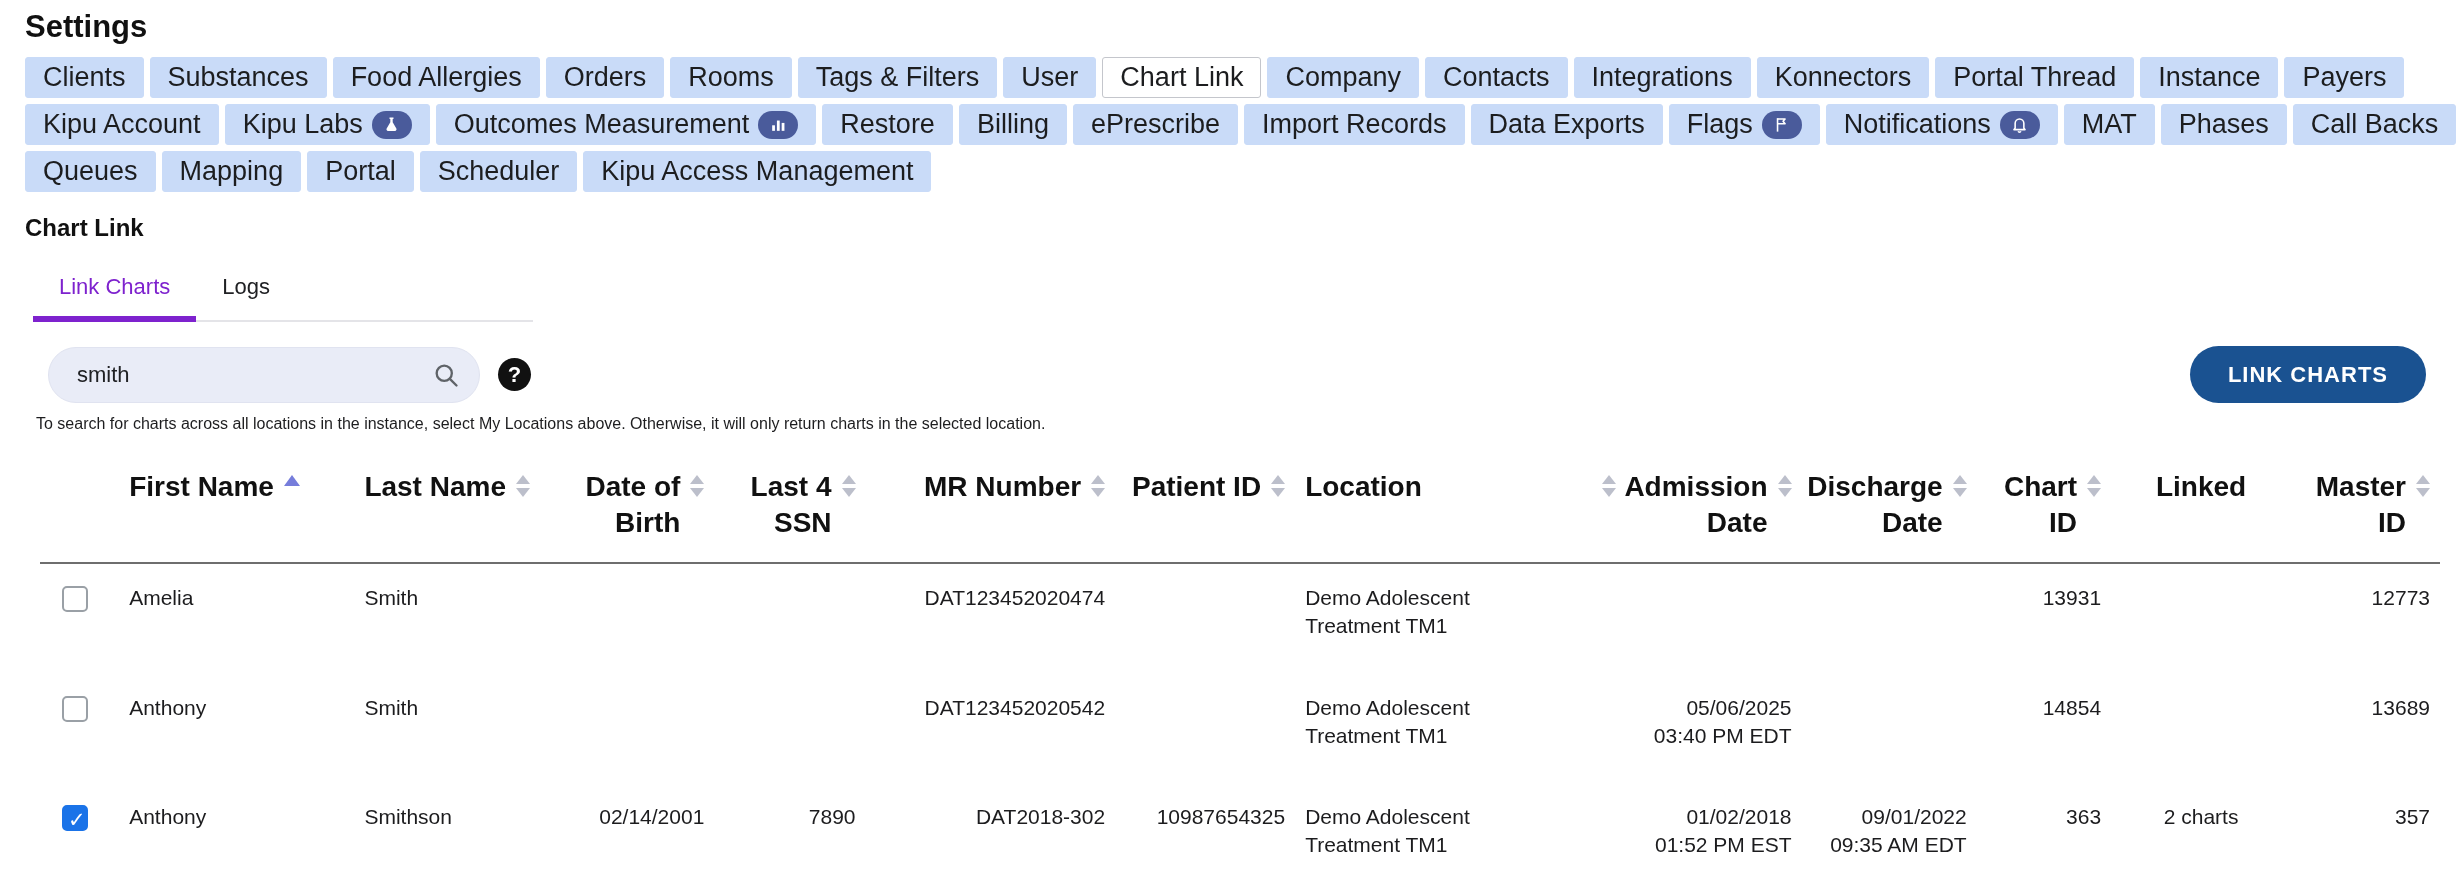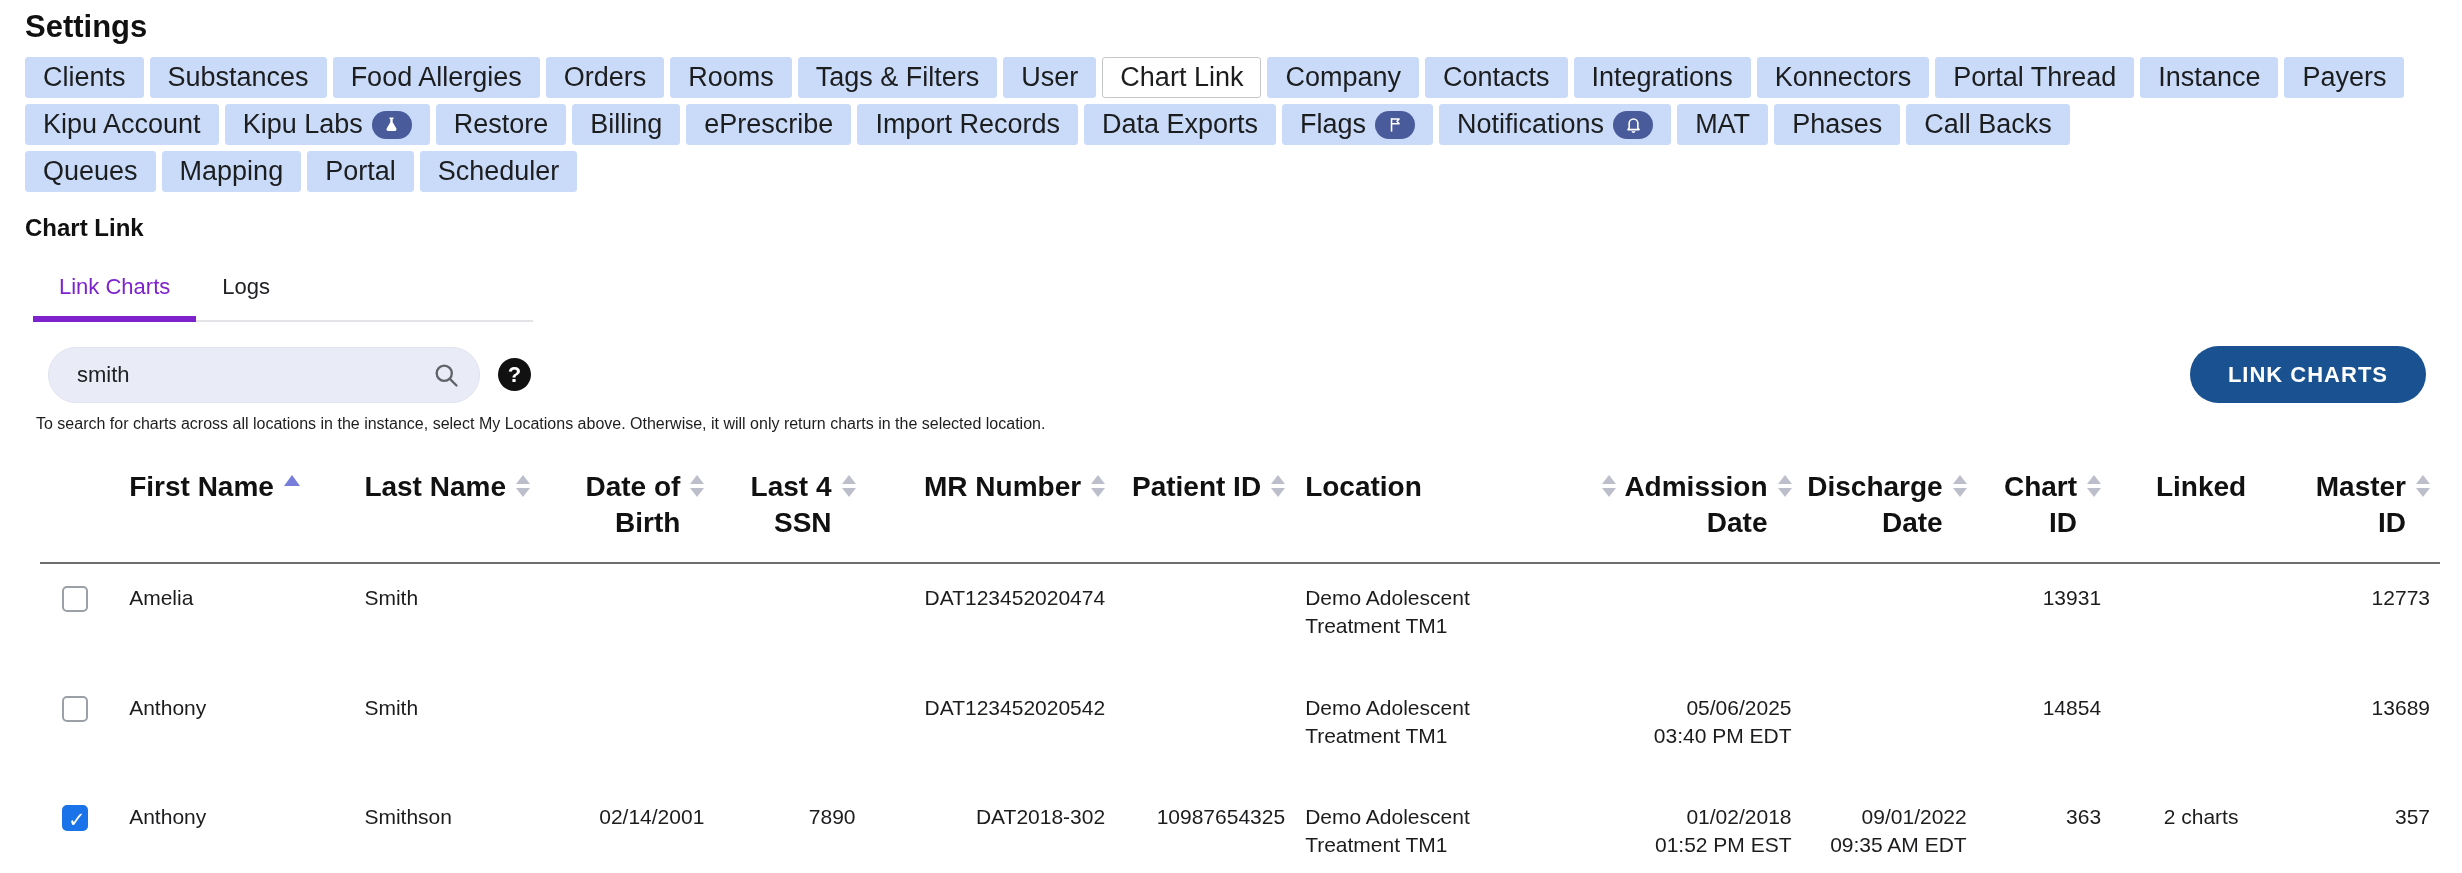--- a/index.html
+++ b/index.html
@@ -129,20 +129,30 @@
       </button>
       <button class="nav-tab">
         <span>Kipu Labs</span>
         <span class="badge">
           <svg viewBox="0 0 24 24" width="19" height="19" fill="#fff">
             <path d="M9.5 3h5v2h-1v4.2l4.6 7.9c.8 1.3-.2 3-1.7 3H7.6c-1.5 0-2.5-1.7-1.7-3l4.6-7.9V5h-1V3z"></path>
           </svg>
         </span>
       </button>
       <button class="nav-tab">
+        <span>Outcomes Measurement</span>
+        <span class="badge">
+          <svg viewBox="0 0 24 24" width="19" height="19" fill="#fff">
+            <rect x="4" y="13" width="3.5" height="7"></rect>
+            <rect x="10" y="7" width="3.5" height="13"></rect>
+            <rect x="16" y="10" width="3.5" height="10"></rect>
+          </svg>
+        </span>
+      </button>
+      <button class="nav-tab">
         <span>Restore</span>
       </button>
       <button class="nav-tab">
         <span>Billing</span>
       </button>
       <button class="nav-tab">
         <span>ePrescribe</span>
       </button>
       <button class="nav-tab">
         <span>Import Records</span>
@@ -183,20 +193,23 @@
         <span>Queues</span>
       </button>
       <button class="nav-tab">
         <span>Mapping</span>
       </button>
       <button class="nav-tab">
         <span>Portal</span>
       </button>
       <button class="nav-tab">
         <span>Scheduler</span>
+      </button>
+      <button class="nav-tab">
+        <span>Kipu Access Management</span>
       </button>
     </div>
 </div>
 
 <div class="section-title">Chart Link</div>
 
 <div class="subtabs">
     <div class="subtab active">Link Charts</div>
     <div class="subtab">Logs</div>
   </div>

